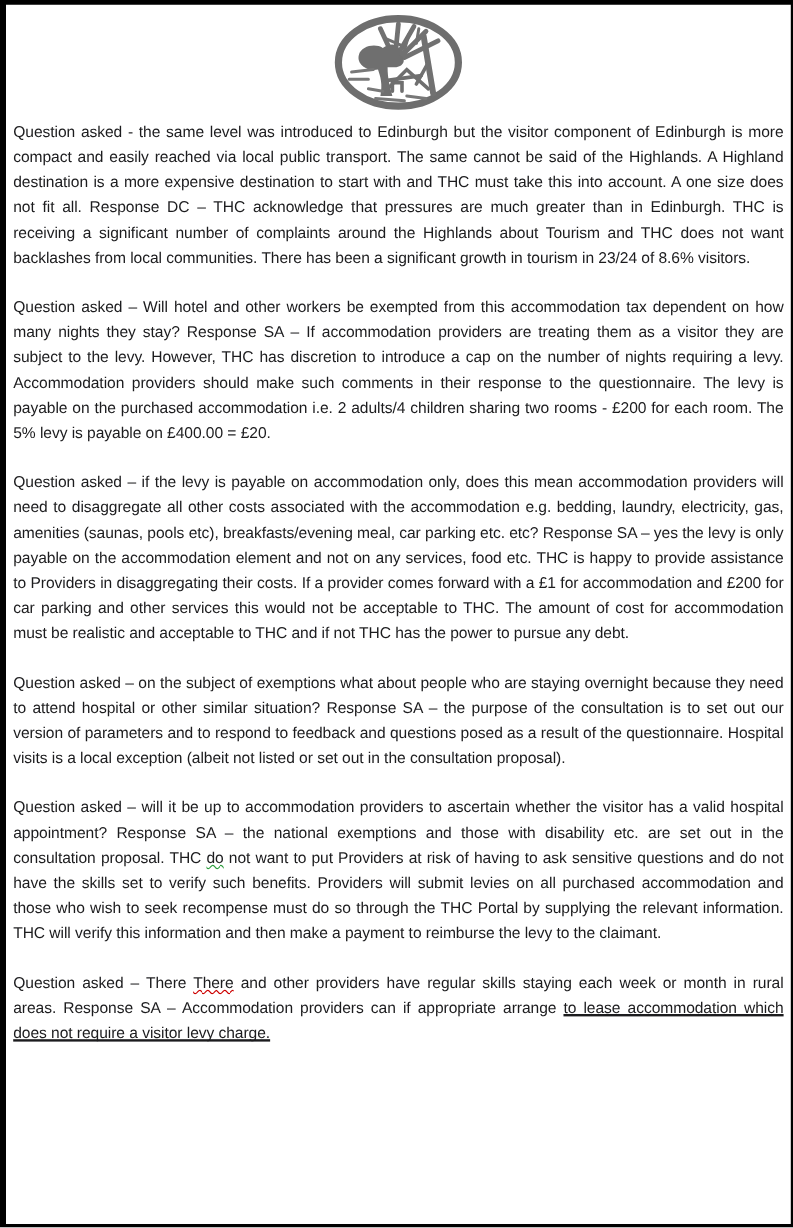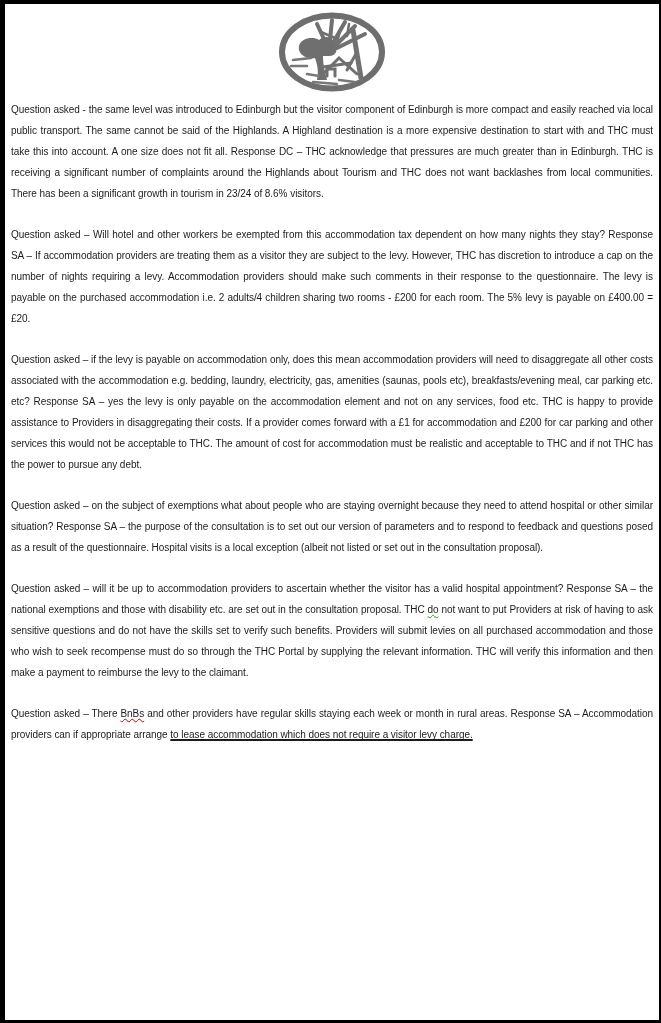--- a/index.html
+++ b/index.html
@@ -17,21 +17,21 @@
     border-width: 4px 2px 3px 5px;
     padding: 4px 6px 0 6px;
   }
   .logo-wrap {
     width: 110px; height: 82px;
     margin: 3px auto 6px auto;
   }
   .logo-wrap svg { display: block; width: 110px; height: 82px; }
   .doc-body {
     color: var(--text-color, #1c1c1e);
-    font-size: 10px;
+    font-size: 13px;
     line-height: 21px;
     text-align: justify;
     letter-spacing: -0.05px;
   }
   p.para { margin: 0 0 20px 0; }
   p.para:last-child { margin-bottom: 0; }
   .spell {
     text-decoration-line: underline;
     text-decoration-style: wavy;
     text-decoration-color: var(--spell-color, #cc0000);
@@ -76,16 +76,16 @@
       </g>
     </svg>
   </div>
 
   <div class="doc-body">
       <p class="para"><span>Question asked - the same level was introduced to Edinburgh but the visitor component of Edinburgh is more compact and easily reached via local public transport. The same cannot be said of the Highlands. A Highland destination is a more expensive destination to start with and THC must take this into account. A one size does not fit all. Response DC – THC acknowledge that pressures are much greater than in Edinburgh. THC is receiving a significant number of complaints around the Highlands about Tourism and THC does not want backlashes from local communities. There has been a significant growth in tourism in 23/24 of 8.6% visitors.</span></p>
       <p class="para"><span>Question asked – Will hotel and other workers be exempted from this accommodation tax dependent on how many nights they stay? Response SA – If accommodation providers are treating them as a visitor they are subject to the levy. However, THC has discretion to introduce a cap on the number of nights requiring a levy. Accommodation providers should make such comments in their response to the questionnaire. The levy is payable on the purchased accommodation i.e. 2 adults/4 children sharing two rooms - £200 for each room. The 5% levy is payable on £400.00 = £20.</span></p>
       <p class="para"><span>Question asked – if the levy is payable on accommodation only, does this mean accommodation providers will need to disaggregate all other costs associated with the accommodation e.g. bedding, laundry, electricity, gas, amenities (saunas, pools etc), breakfasts/evening meal, car parking etc. etc? Response SA – yes the levy is only payable on the accommodation element and not on any services, food etc. THC is happy to provide assistance to Providers in disaggregating their costs. If a provider comes forward with a £1 for accommodation and £200 for car parking and other services this would not be acceptable to THC. The amount of cost for accommodation must be realistic and acceptable to THC and if not THC has the power to pursue any debt.</span></p>
       <p class="para"><span>Question asked – on the subject of exemptions what about people who are staying overnight because they need to attend hospital or other similar situation? Response SA – the purpose of the consultation is to set out our version of parameters and to respond to feedback and questions posed as a result of the questionnaire. Hospital visits is a local exception (albeit not listed or set out in the consultation proposal).</span></p>
       <p class="para"><span>Question asked – will it be up to accommodation providers to ascertain whether the visitor has a valid hospital appointment? Response SA – the national exemptions and those with disability etc. are set out in the consultation proposal. THC </span><span class="grammar">do</span><span> not want to put Providers at risk of having to ask sensitive questions and do not have the skills set to verify such benefits. Providers will submit levies on all purchased accommodation and those who wish to seek recompense must do so through the THC Portal by supplying the relevant information. THC will verify this information and then make a payment to reimburse the levy to the claimant.</span></p>
-      <p class="para"><span>Question asked – There </span><span class="spell">BnBs</span><span> and other providers have regular skills staying each week or month in rural areas. Response SA – Accommodation providers can if appropriate arrange </span><span class="underline">to lease accommodation which does not require a visitor levy charge.</span></p>
+      <p class="para"><span>Question asked – There </span><span class="spell">There</span><span> and other providers have regular skills staying each week or month in rural areas. Response SA – Accommodation providers can if appropriate arrange </span><span class="underline">to lease accommodation which does not require a visitor levy charge.</span></p>
     </div>
 
 </div>
 
 </body></html>

